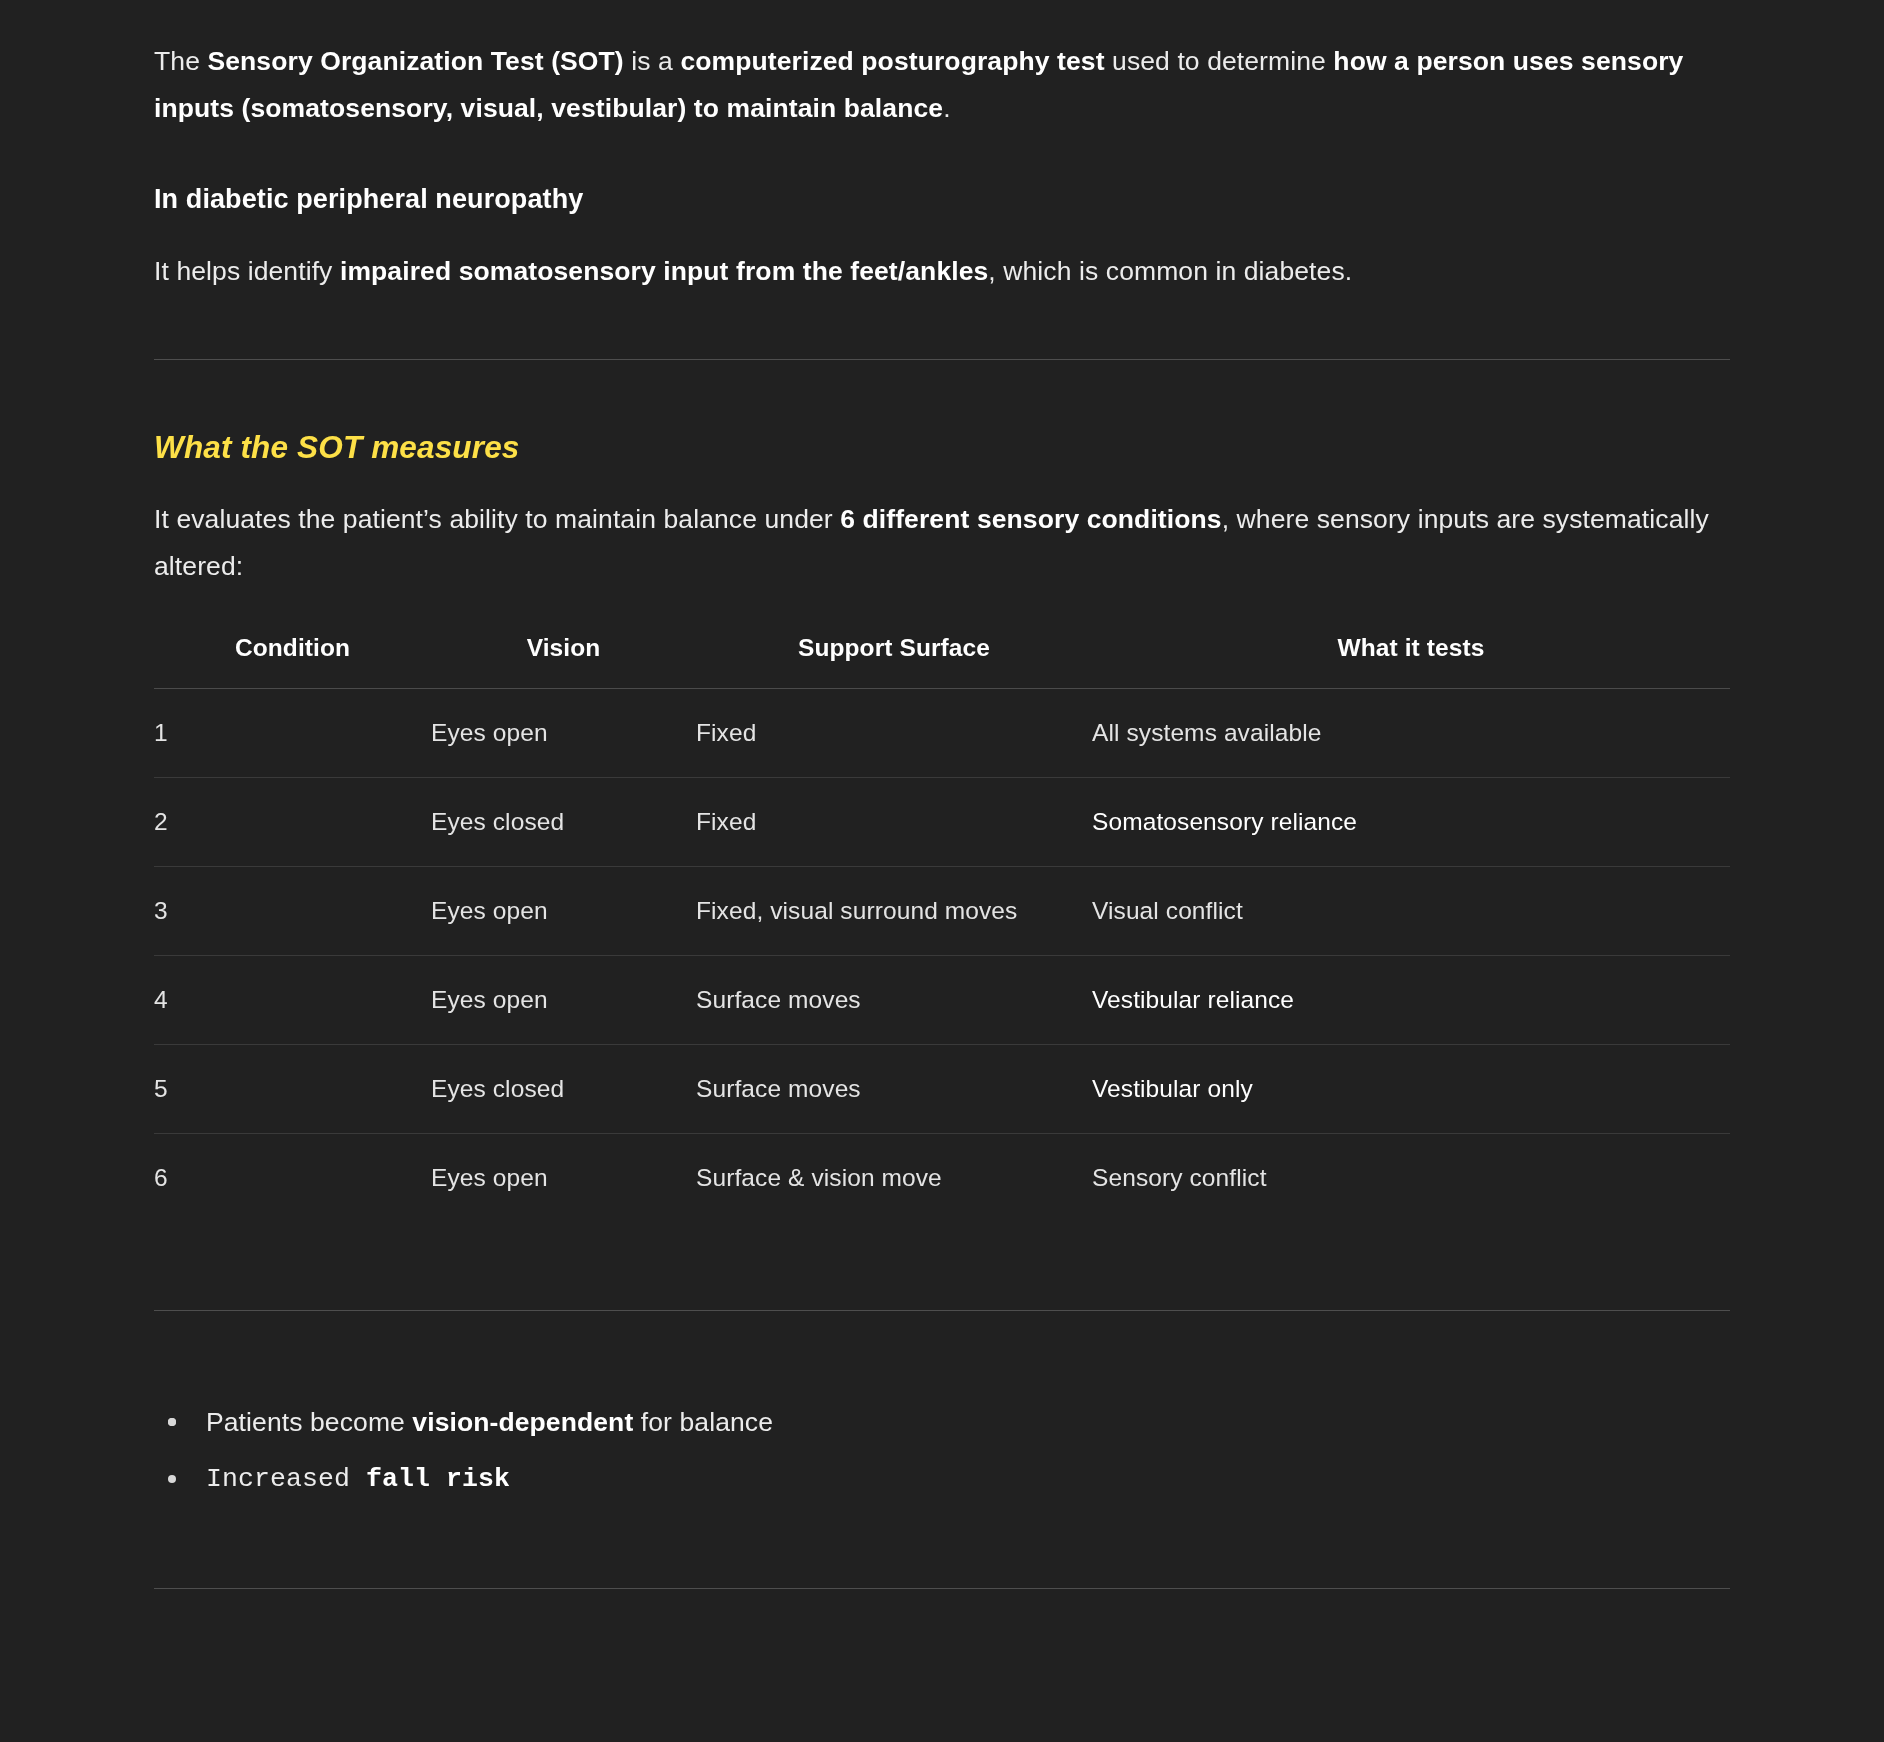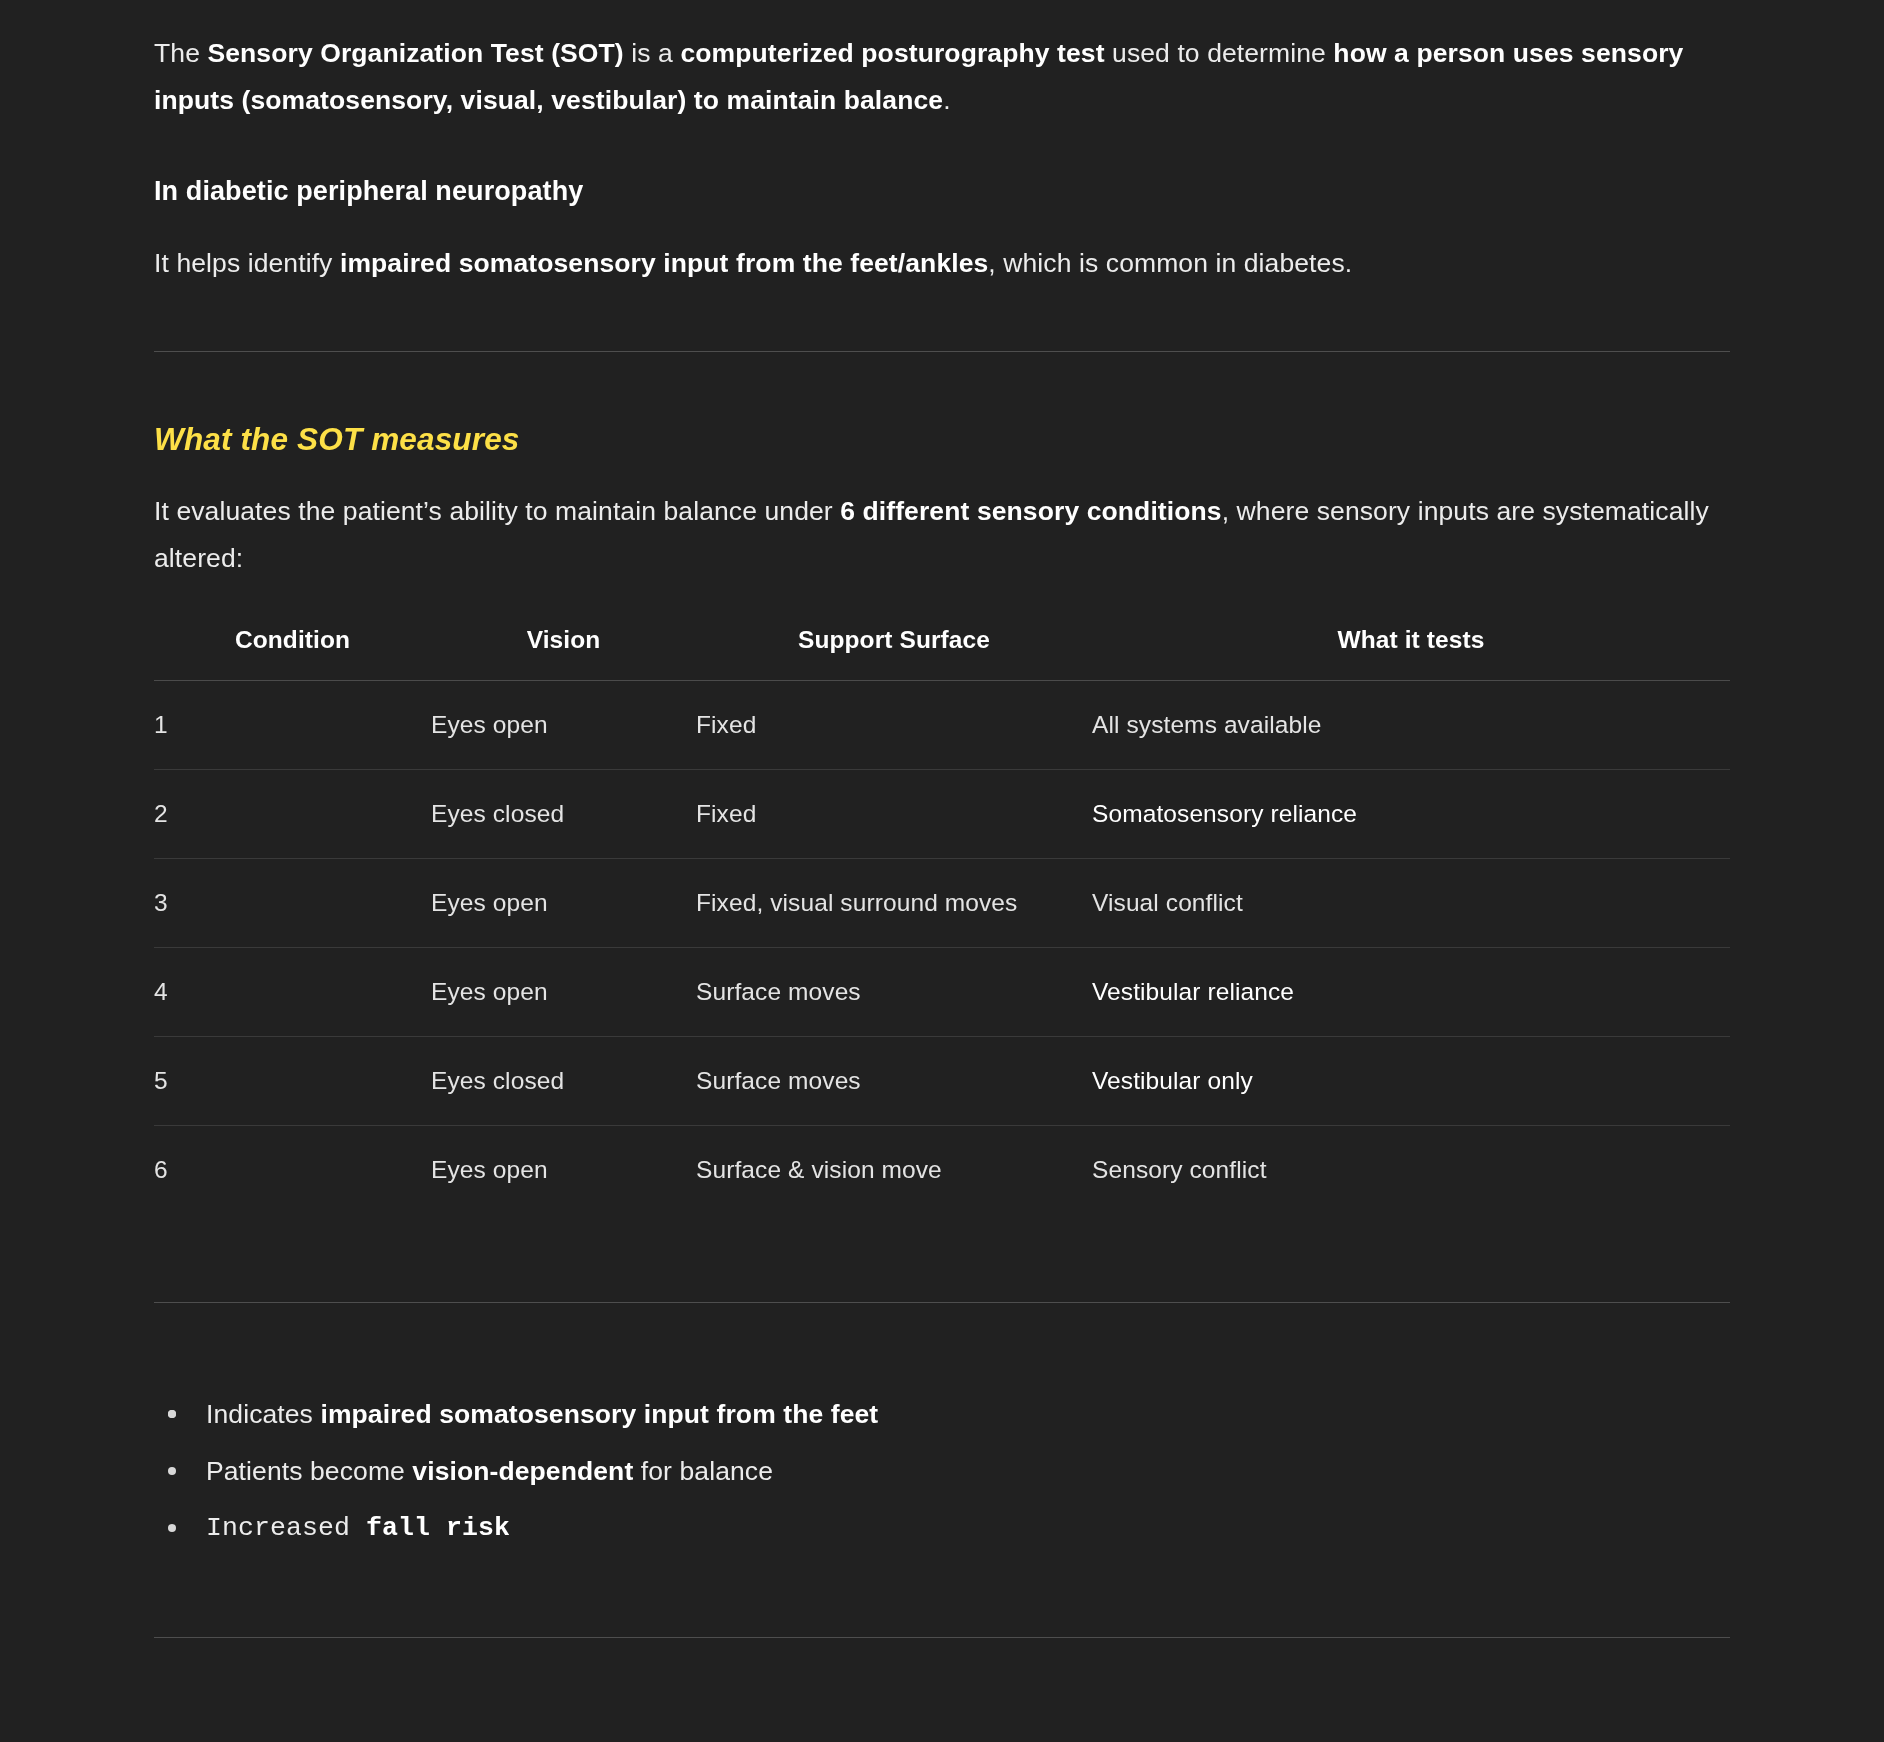--- a/index.html
+++ b/index.html
@@ -15,21 +15,21 @@
     -webkit-font-smoothing: antialiased;
   }
   .page {
     width: 1884px;
     min-height: 1742px;
     box-sizing: border-box;
     padding: 0;
     position: relative;
   }
   .content {
-    margin: 4px auto;
+    margin: 12px auto;
     width: 1576px;
     padding-top: 26px;
     box-sizing: border-box;
   }
   p.para {
     font-size: 26.5px;
     line-height: 47px;
     margin: 0 0 0 0;
     color: #ececec;
     letter-spacing: 0.1px;
@@ -205,21 +205,20 @@
       </table>
     </div>
 
     <div class="rule-wrap-2">
       <hr class="divider">
     </div>
 
     <div class="after-rule-2">
       <ul class="findings">
           <li><span class="bullet"></span></li>
-          <li><span class="bullet"></span><span>Indicates <b>impaired somatosensory input from the feet</b></span></li>
           <li><span class="bullet"></span><span>Patients become <b>vision-dependent</b> for balance</span></li>
           <li><span class="bullet"></span><span>Increased <b>fall risk</b></span></li>
         </ul>
     </div>
 
     <div class="rule-wrap-3">
       <hr class="divider">
     </div>
 
   </div>

